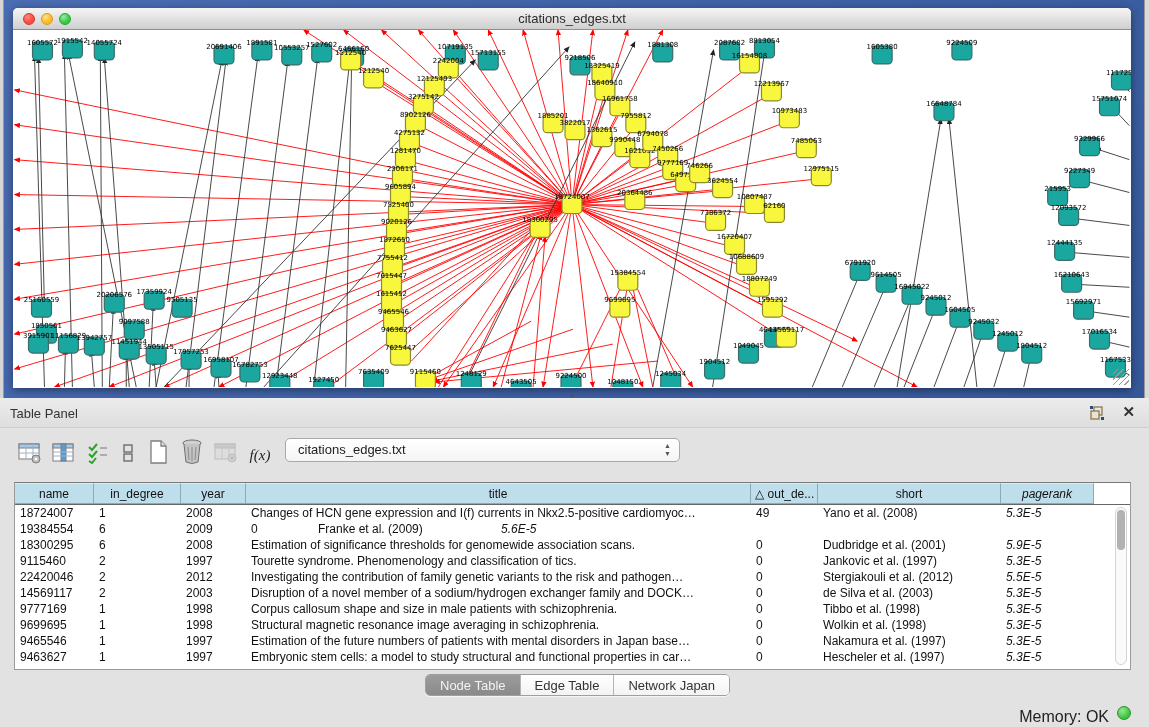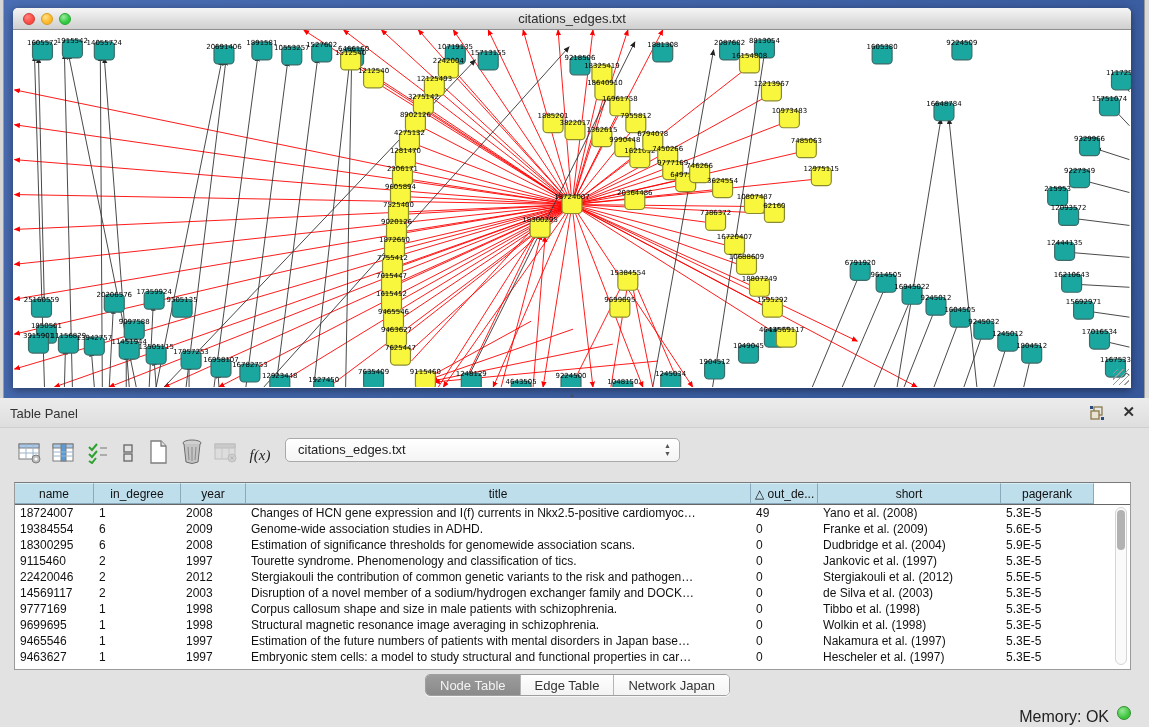--- a/index.html
+++ b/index.html
@@ -47,21 +47,21 @@
   .combo .arrows { position:absolute; right:8px; top:3px; font-size:7px; color:#555; line-height:8px; text-align:center; }
 
   .tablebox { position:absolute; left:14px; top:84px; width:1117px; height:188px; background:#fff;
               border:1px solid #9a9a9a; border-top-color:#7a7a7a; }
   .thead { display:flex; height:22px; border-bottom:1px solid #666; background:#fff; }
   .th { background:#bfdeec; border-right:1px solid #8aa9bb; border-bottom:1px solid #8aa9bb; border-top:1px solid #d9edf5;
         font-size:12px; color:#111; text-align:center; line-height:20px; white-space:nowrap; overflow:hidden; }
   .tbody { position:relative; }
   .tr { display:flex; height:16px; background:#fff; }
   .td { font-size:12px; color:#111; line-height:16px; white-space:nowrap; overflow:hidden; padding-left:5px; }
-  .col0{width:79px;} .col1{width:87px;} .col2{width:65px;} .col3{width:505px;} .col4{width:67px;} .col5{width:183px;} .col6{width:93px;}
+  .col0{width:79px;} .col1{width:87px;} .col2{width:65px;} .col3{width:505px;} .col4{width:67px;} .col5{width:183px;} .col6{width:93px;font-style:italic;}
   .th.col4 { text-align:left; padding-left:4px; }
   .vscroll { position:absolute; right:3px; top:24px; width:12px; height:158px; background:#fafafa; border:1px solid #d5d5d5; border-radius:6px; }
   .vthumb { position:absolute; left:1px; top:2px; width:8px; height:40px; background:#b2b2b2; border-radius:5px; }
 
   .seg-tabs { position:absolute; left:425px; top:276px; height:22px; display:flex;
               border:1px solid #9f9f9f; border-radius:5px; overflow:hidden; background:#fff;
               box-shadow:0 1px 0 rgba(255,255,255,.7); }
   .seg { padding:0 14px; font-size:13px; line-height:21px; color:#333; background:linear-gradient(#ffffff,#f3f3f3); border-right:1px solid #b5b5b5; }
   .seg:last-child { border-right:none; }
   .seg.sel { background:linear-gradient(#9c9c9c,#8a8a8a); color:#f3f3f3; }
@@ -799,48 +799,47 @@
           <div class="td col2">2008</div>
           <div class="td col3">Changes of HCN gene expression and I(f) currents in Nkx2.5-positive cardiomyoc…</div>
           <div class="td col4">49</div>
           <div class="td col5">Yano et al. (2008)</div>
           <div class="td col6">5.3E-5</div>
         </div>
         <div class="tr">
           <div class="td col0">19384554</div>
           <div class="td col1">6</div>
           <div class="td col2">2009</div>
-          <div class="td col3">Genome-wide association studies in ADHD.</div>
           <div class="td col4">0</div>
           <div class="td col5">Franke et al. (2009)</div>
           <div class="td col6">5.6E-5</div>
         </div>
         <div class="tr">
           <div class="td col0">18300295</div>
           <div class="td col1">6</div>
           <div class="td col2">2008</div>
           <div class="td col3">Estimation of significance thresholds for genomewide association scans.</div>
           <div class="td col4">0</div>
-          <div class="td col5">Dudbridge et al. (2004)</div>
+          <div class="td col5">Dudbridge et al. (2001)</div>
           <div class="td col6">5.9E-5</div>
         </div>
         <div class="tr">
           <div class="td col0">9115460</div>
           <div class="td col1">2</div>
           <div class="td col2">1997</div>
           <div class="td col3">Tourette syndrome. Phenomenology and classification of tics.</div>
           <div class="td col4">0</div>
           <div class="td col5">Jankovic et al. (1997)</div>
           <div class="td col6">5.3E-5</div>
         </div>
         <div class="tr">
           <div class="td col0">22420046</div>
           <div class="td col1">2</div>
           <div class="td col2">2012</div>
-          <div class="td col3">Stergiakouli the contribution of common genetic variants to the risk and pathogen…</div>
+          <div class="td col3">Investigating the contribution of family genetic variants to the risk and pathogen…</div>
           <div class="td col4">0</div>
           <div class="td col5">Stergiakouli et al. (2012)</div>
           <div class="td col6">5.5E-5</div>
         </div>
         <div class="tr">
           <div class="td col0">14569117</div>
           <div class="td col1">2</div>
           <div class="td col2">2003</div>
           <div class="td col3">Disruption of a novel member of a sodium/hydrogen exchanger family and DOCK…</div>
           <div class="td col4">0</div>

